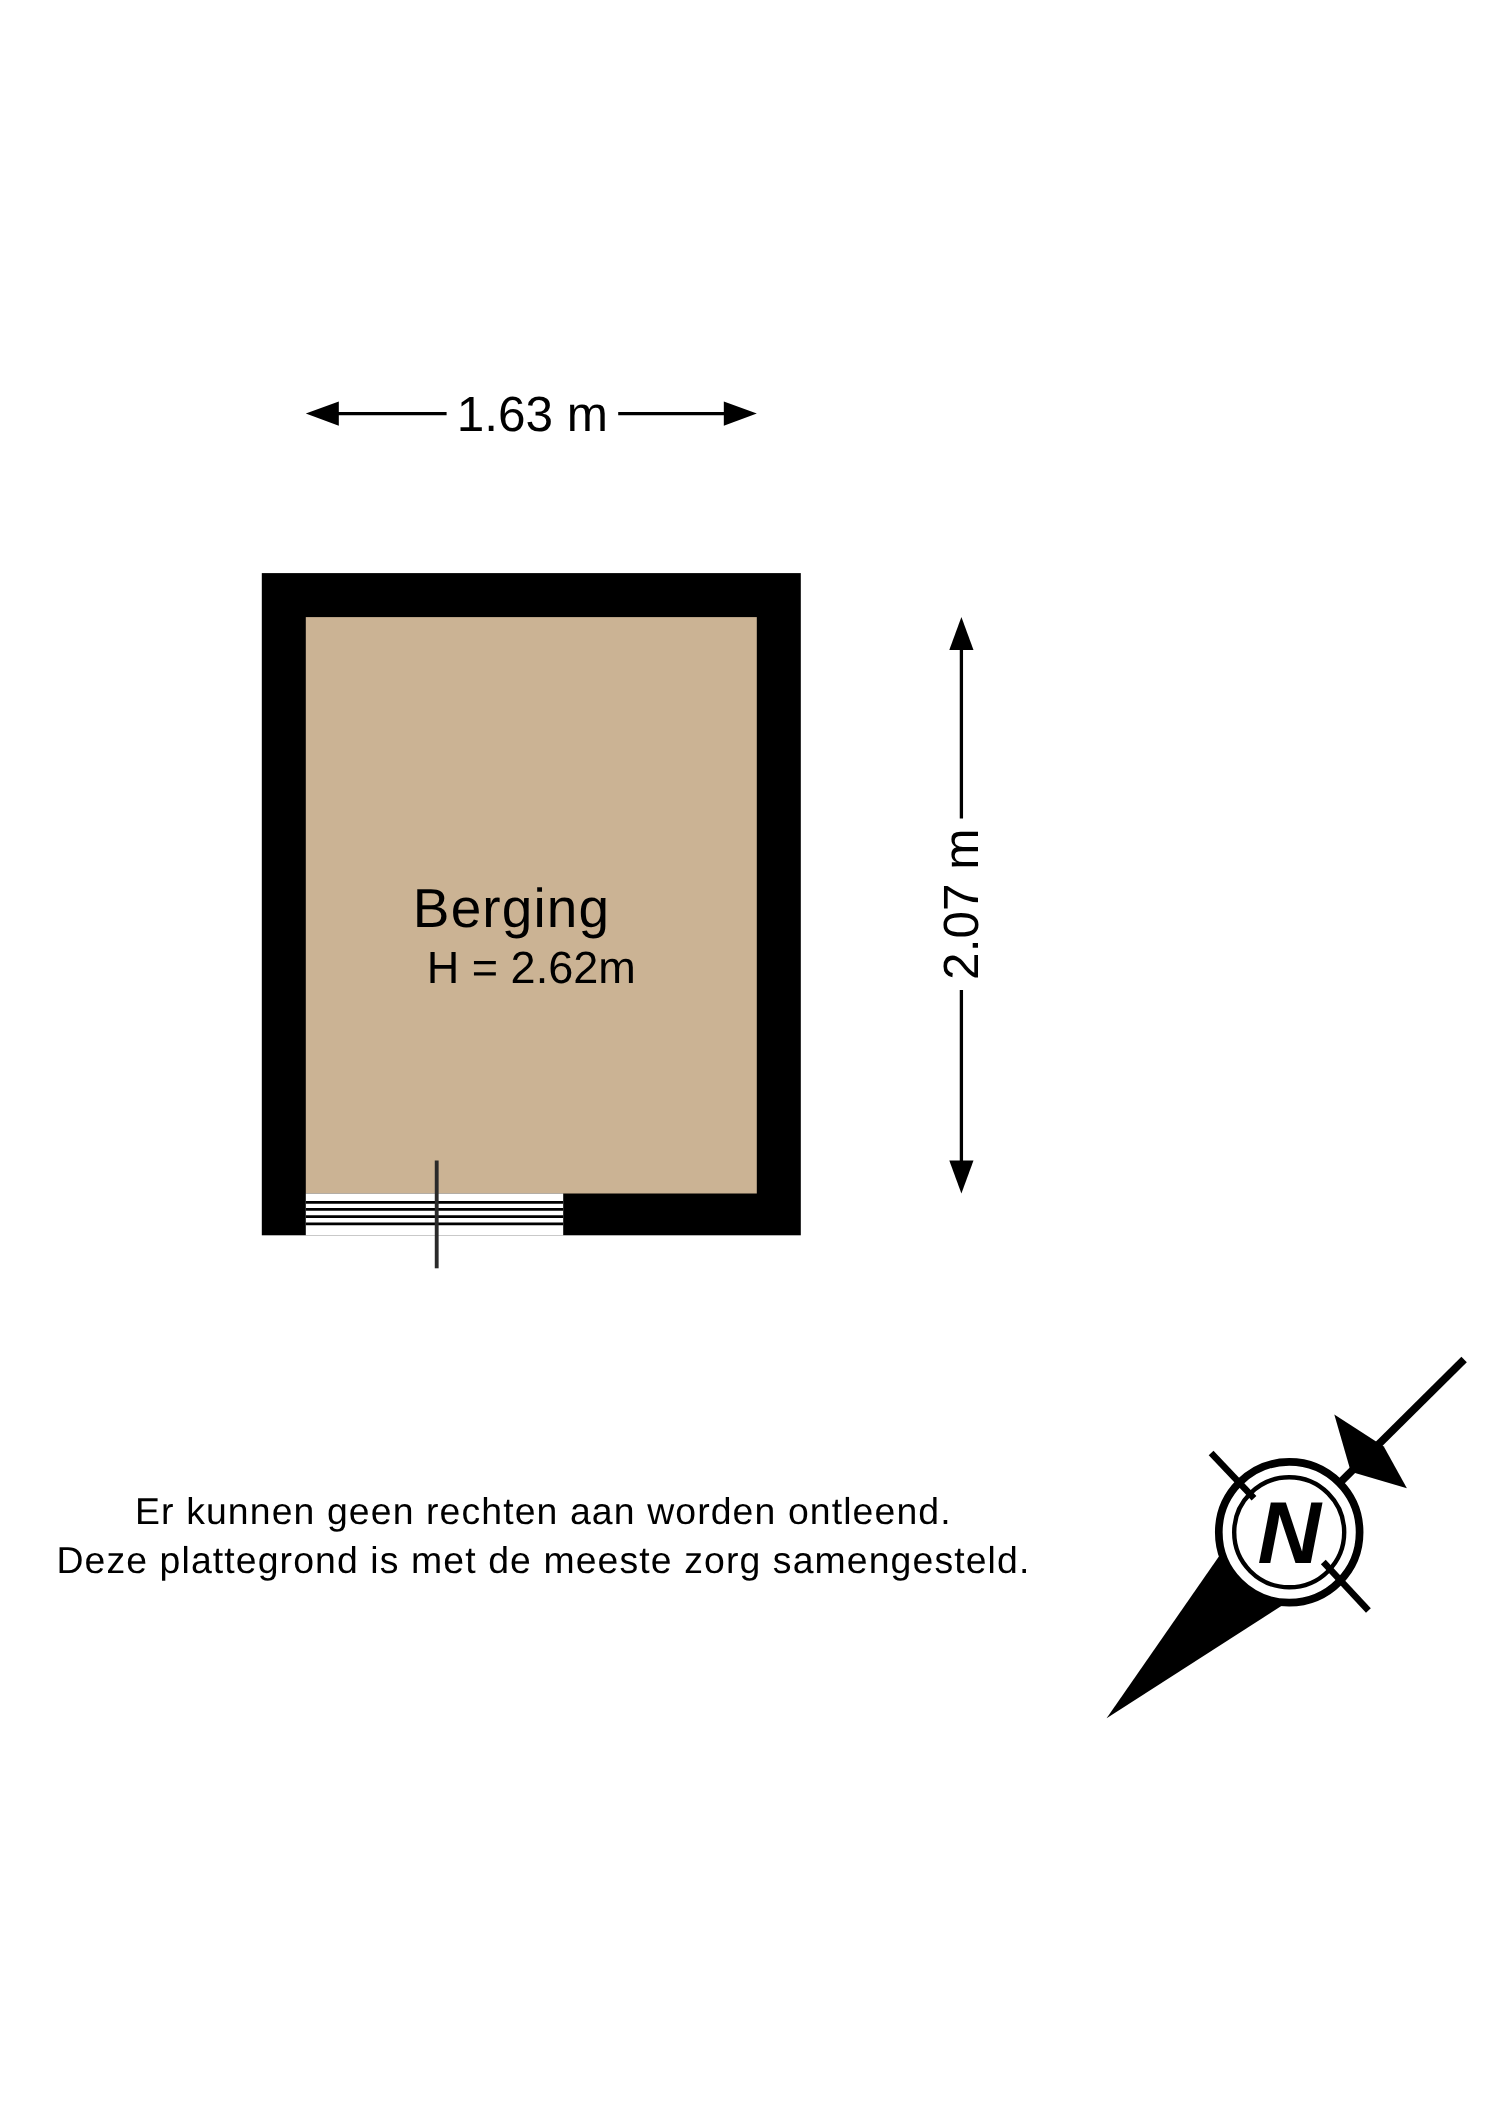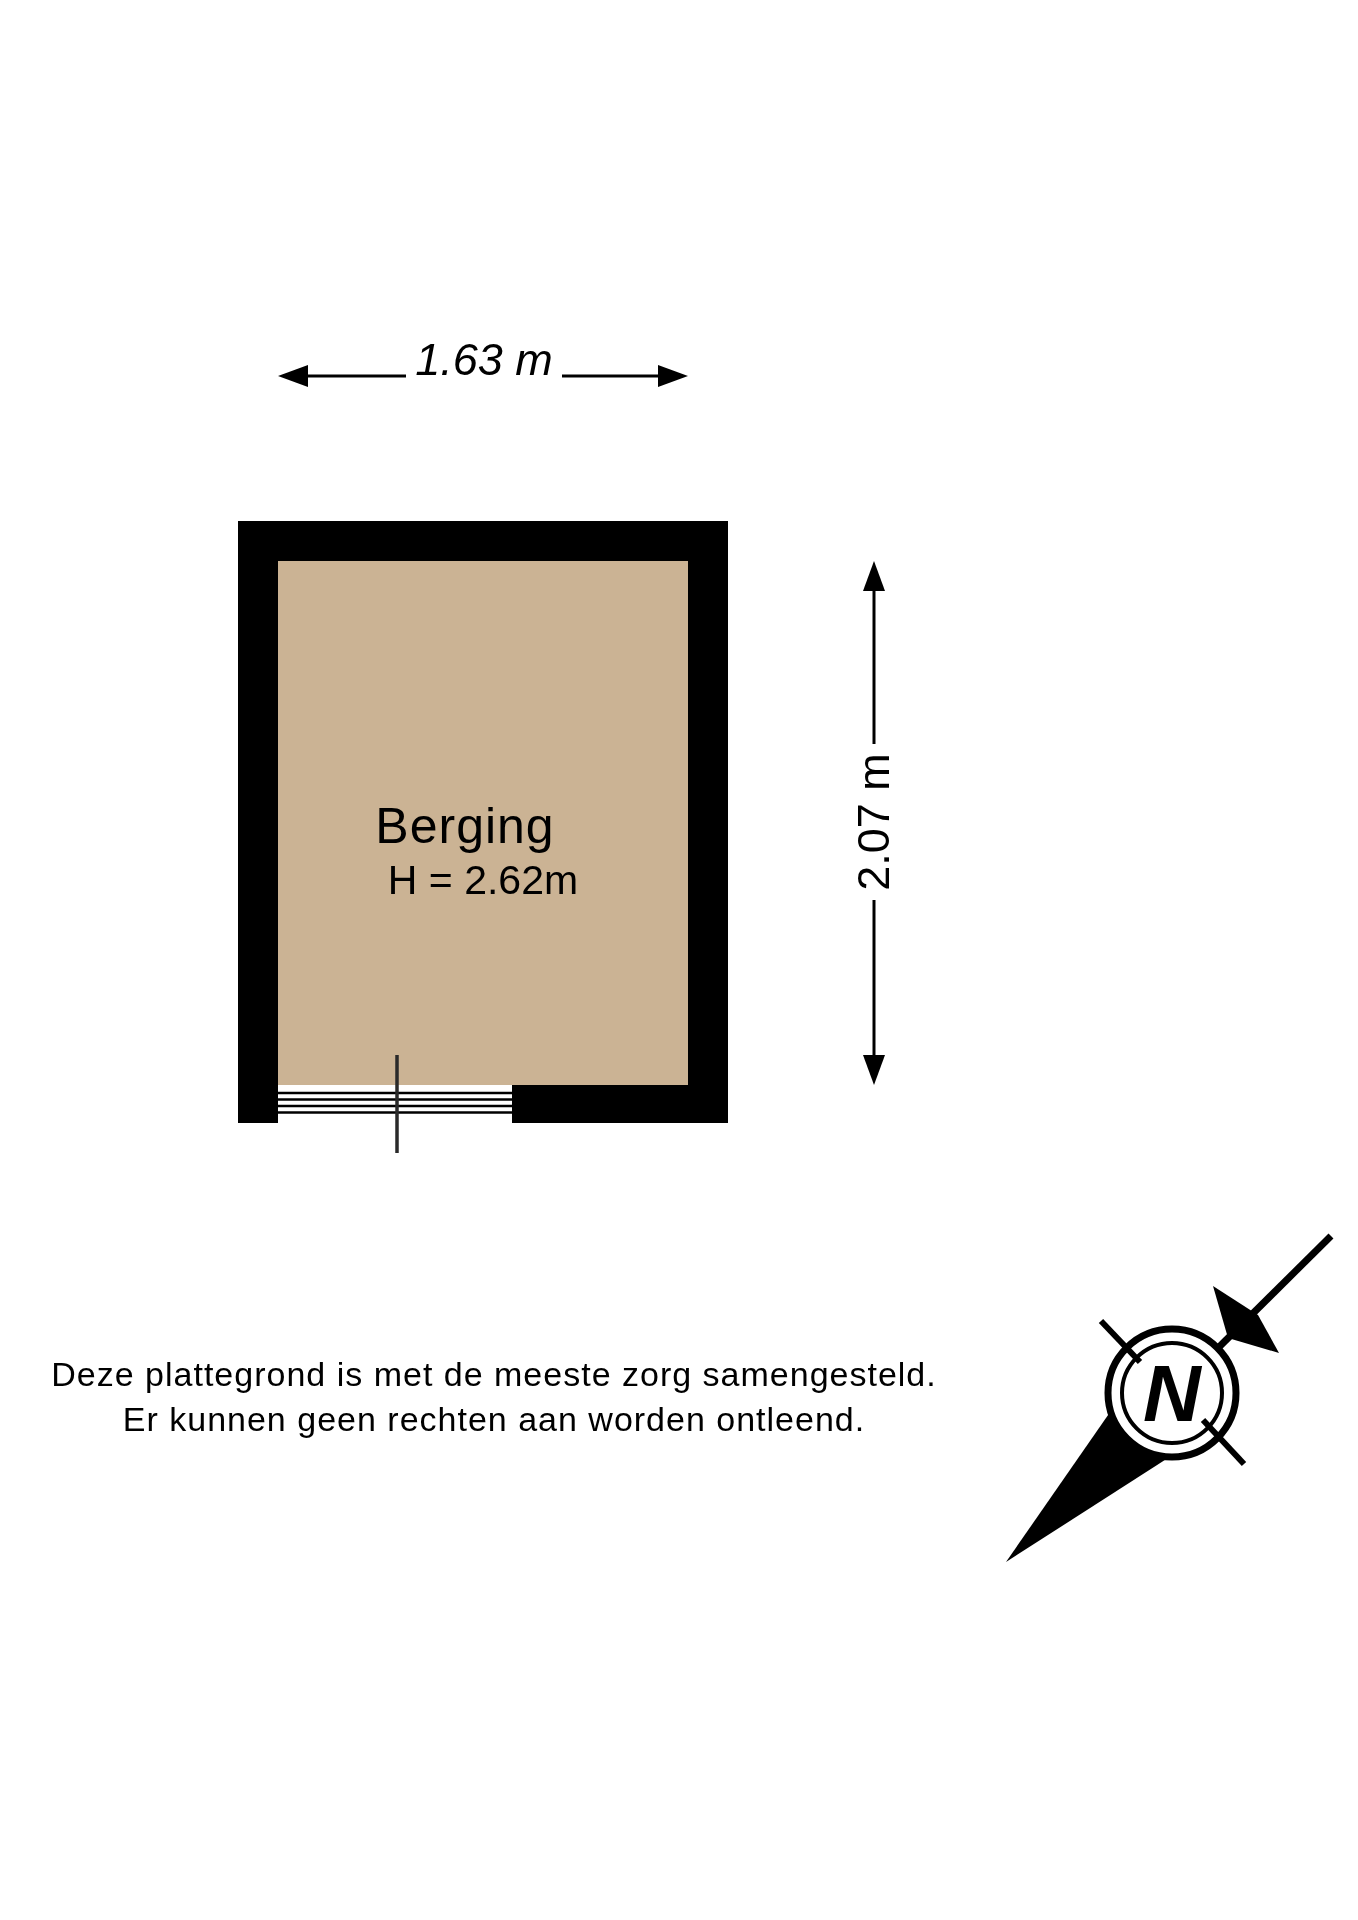--- a/index.html
+++ b/index.html
@@ -9,21 +9,21 @@
     background:#ffffff;
     font-family:"Liberation Sans", sans-serif;
     overflow:hidden;
   }
   #plan-svg{position:absolute;left:0;top:0;}
   .txt{position:absolute;color:#000;white-space:nowrap;}
   .dim-label{
     font-size:45px;
     text-align:center;
   }
-  #dim-width-label{left:404px;top:334px;width:160px;font-style:italic;}
+  #dim-width-label{left:404px;top:351px;width:160px;}
   #dim-height-label{
     left:794px;top:797px;width:160px;height:50px;line-height:50px;
     transform:rotate(-90deg);
     transform-origin:50% 50%;
   }
   #room-name{left:265px;top:797px;width:400px;text-align:center;font-size:50px;letter-spacing:1px;}
   #room-ceiling{left:283px;top:857px;width:400px;text-align:center;font-size:41px;}
   #disclaimer{
     left:24px;top:1352px;width:940px;
     font-size:34px;line-height:45px;letter-spacing:1px;
@@ -79,17 +79,17 @@
 
   <div class="txt dim-label" id="dim-width-label">1.63 m</div>
 
   <div class="txt dim-label" id="dim-height-label">2.07 m</div>
 
   <div class="txt" id="room-name">Berging</div>
 
   <div class="txt" id="room-ceiling">H = 2.62m</div>
 
   <div class="txt" id="disclaimer">
+    <div>Er kunnen geen rechten aan worden ontleend.</div>
     <div>Deze plattegrond is met de meeste zorg samengesteld.</div>
-    <div>Er kunnen geen rechten aan worden ontleend.</div>
   </div>
 
 </div>
 
 </body></html>

